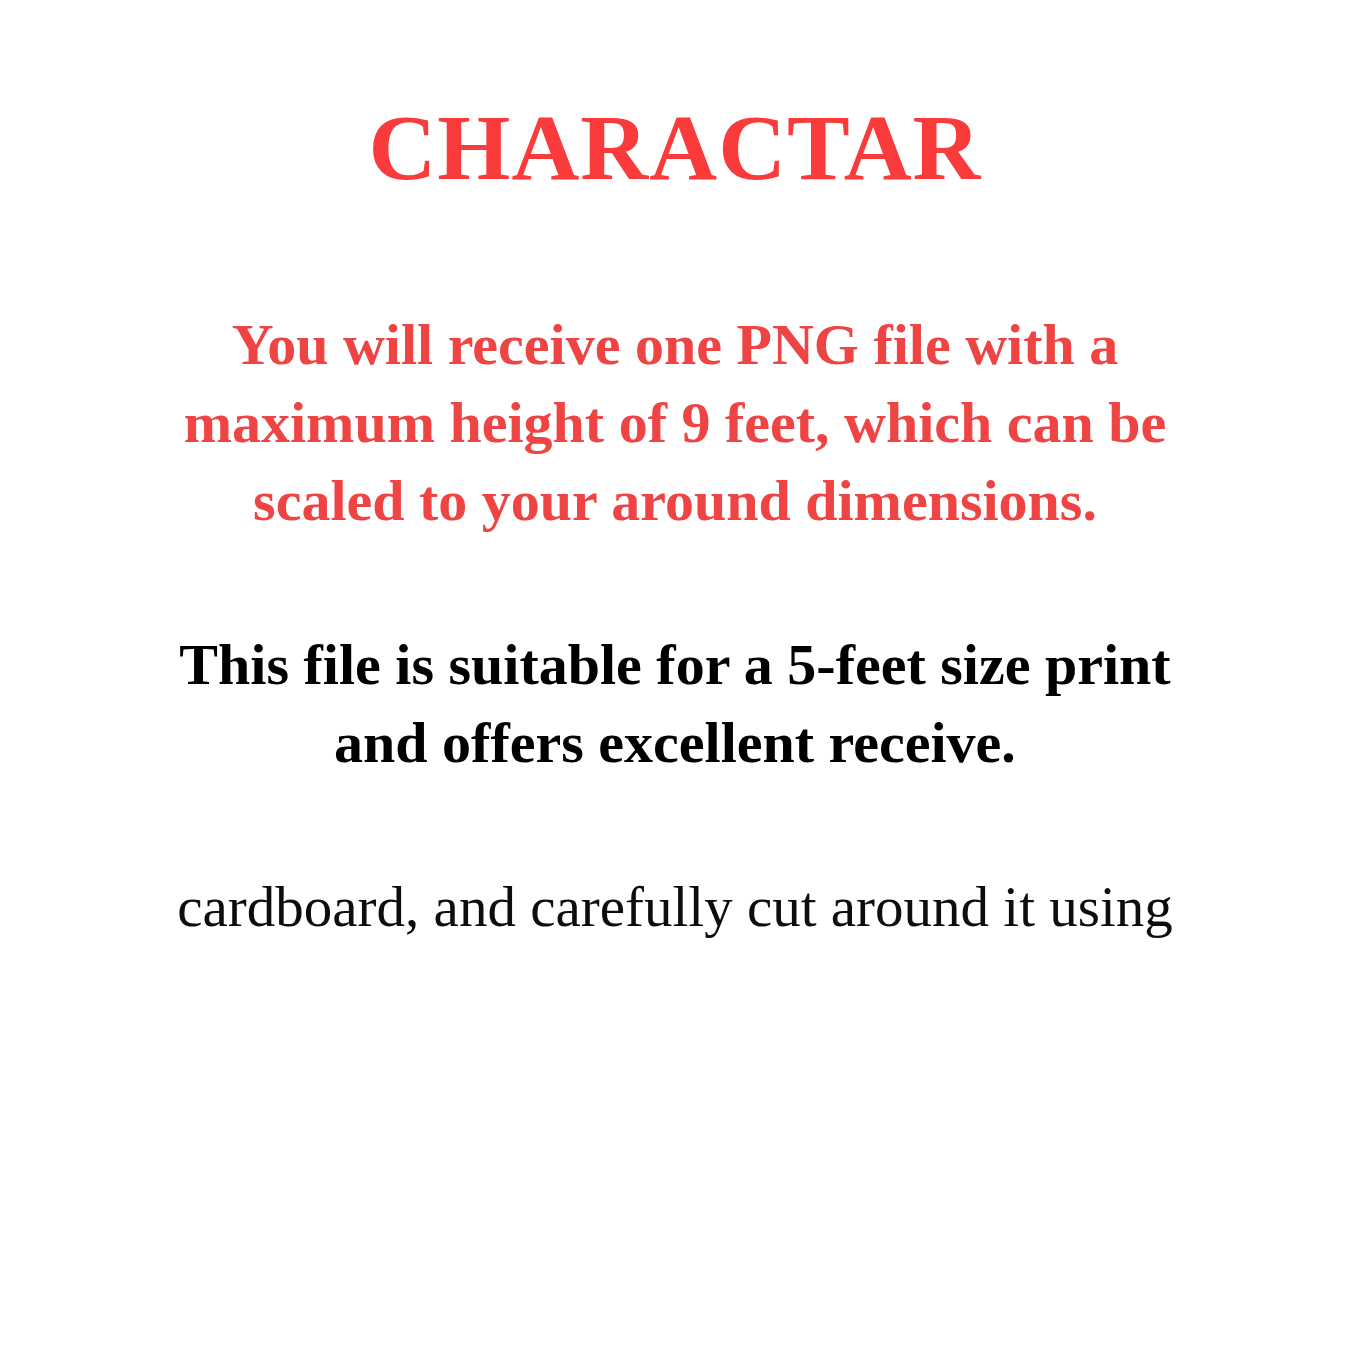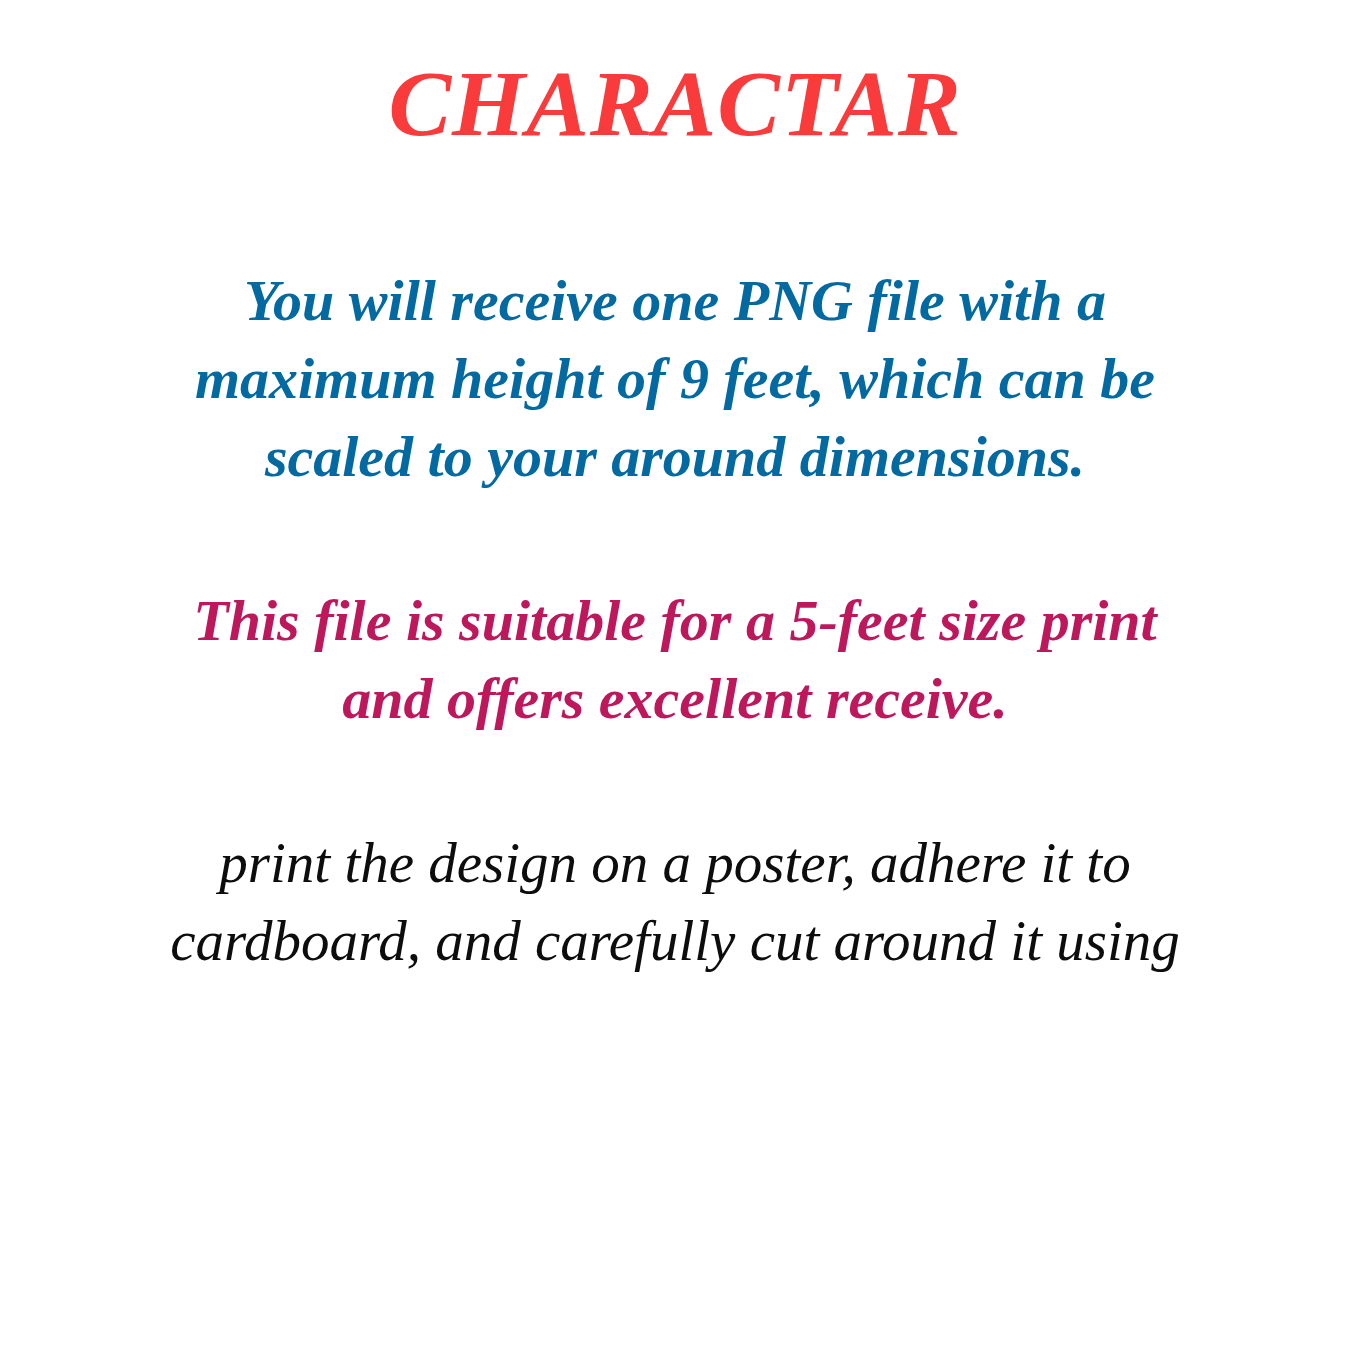--- a/index.html
+++ b/index.html
@@ -10,23 +10,22 @@
   body {
     width: 1350px;
     height: 1350px;
     overflow: hidden;
     font-family: "Liberation Serif", serif;
   }
   .canvas {
     width: 1350px;
     height: 1350px;
     box-sizing: border-box;
-    padding-top: 56px;
+    padding-top: 100px;
     text-align: center;
-    font-style: italic;
   }
   .title {
     font-size: 94px;
     line-height: 1;
     font-weight: 700;
     letter-spacing: 1px;
     margin: 0 0 112px 0;
     color: #f93b3b; 
   }
   .paragraph {
@@ -48,29 +47,28 @@
     white-space: nowrap;
   }
 </style>
 </head>
 <body>
 
 <div class="canvas">
 
   <h1 class="title" style="color: rgb(249, 59, 59);">CHARACTAR</h1>
 
-  <div class="paragraph bold" style="color: #0369a1;">
+  <div class="paragraph bold" style="color: #ef4444;">
     <div class="line">You will receive one PNG file with a</div>
     <div class="line">maximum height of 9 feet, which can be</div>
     <div class="line">scaled to your around dimensions.</div>
   </div>
 
-  <div class="paragraph bold" style="color: #be185d;">
+  <div class="paragraph bold" style="color: #000000;">
     <div class="line">This file is suitable for a 5-feet size print</div>
     <div class="line">and offers excellent receive.</div>
   </div>
 
   <div class="paragraph regular" style="color: rgb(13, 13, 13);">
-    <div class="line">print the design on a poster, adhere it to</div>
     <div class="line">cardboard, and carefully cut around it using</div>
   </div>
 
 </div>
 
 </body></html>

